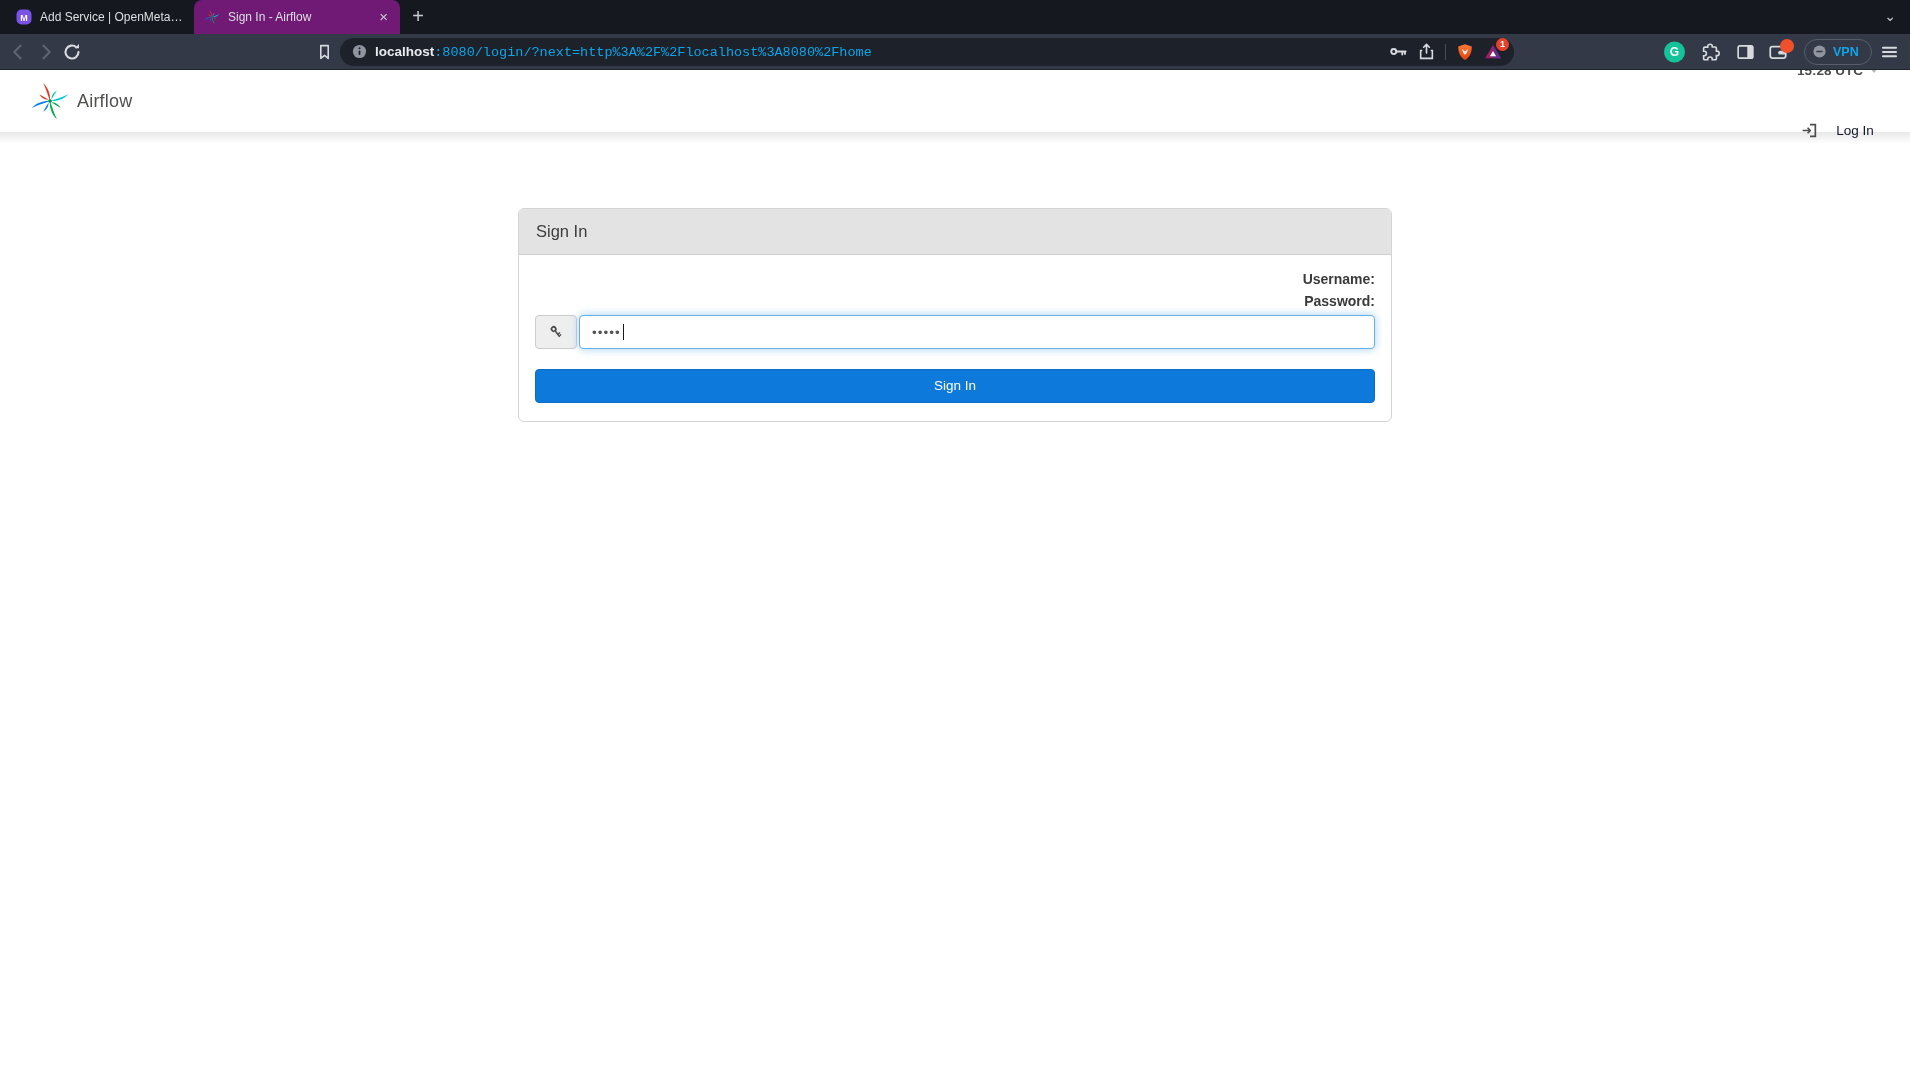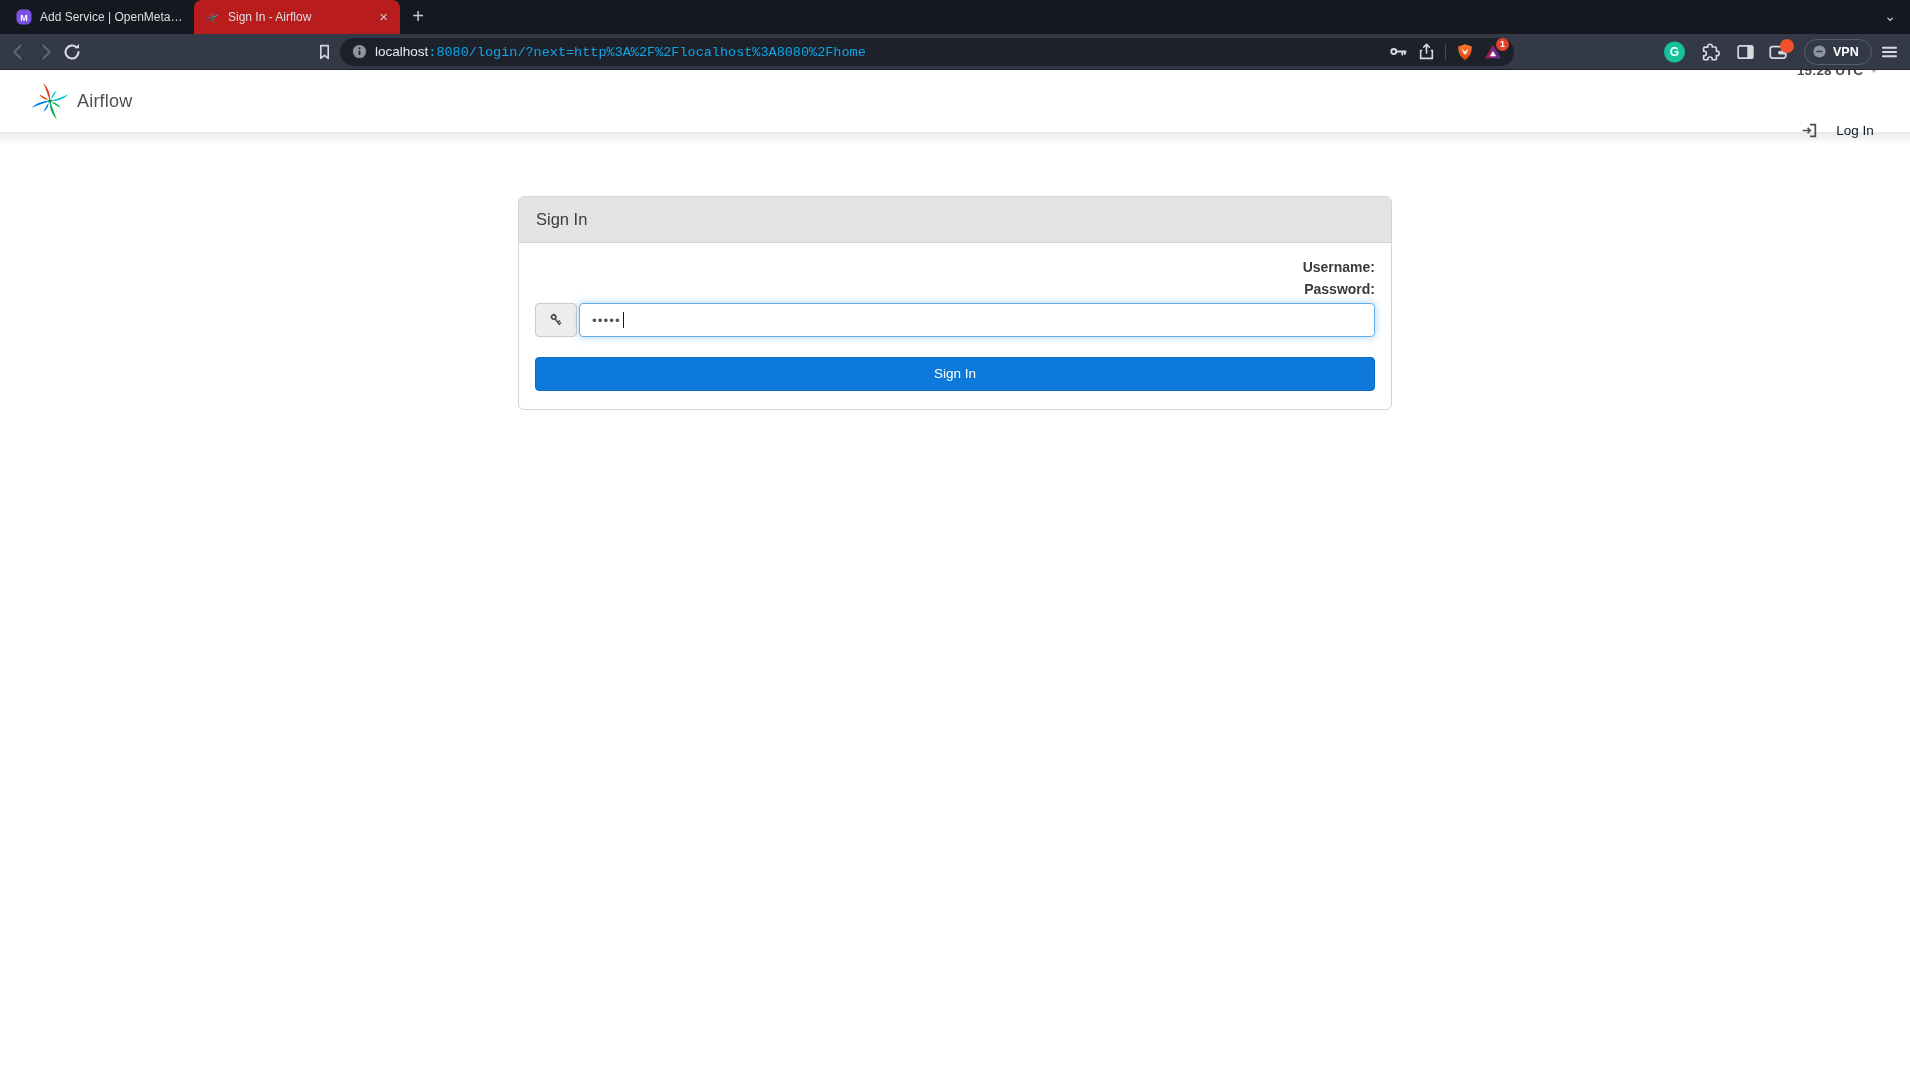--- a/index.html
+++ b/index.html
@@ -4,71 +4,71 @@
 <style>
   * { margin:0; padding:0; box-sizing:border-box; }
   html,body { width:1910px; height:1072px; overflow:hidden; background:#fff;
               font-family:"Liberation Sans", sans-serif; }
 
   
   .tabbar { position:relative; height:34px; background:#15181f; }
   .tab { position:absolute; top:0; height:34px; display:flex; align-items:center;
          gap:8px; padding:0 10px; cursor:default; }
   .tab-inactive { left:6px; width:188px; }
-  .tab-active  { left:194px; width:206px; background:#b91c1c; border-radius:8px 8px 0 0; }
+  .tab-active  { left:194px; width:206px; background:#701a75; border-radius:8px 8px 0 0; }
   .tab-title { font-size:12px; color:#dcdfe4; white-space:nowrap; overflow:hidden;
                text-overflow:ellipsis; flex:1; }
   .tab-close { font-size:15px; color:#c7ccd4; line-height:14px; padding:0 2px; }
   .newtab-btn { position:absolute; left:406px; top:5px; width:24px; height:24px;
                 color:#c7ccd4; font-size:20px; line-height:22px; text-align:center;
                 border-radius:50%; }
   .tabsearch-btn { position:absolute; right:14px; top:7px; color:#c7ccd4;
                    font-size:14px; line-height:18px; }
 
   .toolbar { position:relative; height:36px; background:#333947;
              border-bottom:1px solid #20242d; }
   .tb-item { position:absolute; top:50%; transform:translateY(-50%); display:flex;
              align-items:center; justify-content:center; }
   .urlbar { left:340px; width:1174px; height:28px; background:#1d212a;
             border-radius:14px; display:flex; align-items:center; gap:8px;
             padding:0 12px; }
   .url-text { font-size:13.5px; white-space:nowrap; overflow:hidden; }
-  .url-host { color:#e9ebef; }
+  .url-host { color:#e9ebef;font-weight:bold; }
   .url-path { color:#0ea5e9;font-family:Liberation Mono, monospace; }
   .url-right { margin-left:auto; display:flex; align-items:center; gap:10px; }
   .divider-v { width:1px; height:16px; background:#454c5a; }
   .badge { position:absolute; top:-5px; right:-7px; min-width:13px; height:13px;
            background:#e8412a; border-radius:7px; color:#fff; font-size:9px;
            font-weight:bold; line-height:13px; text-align:center; padding:0 2px; }
   .grammarly { width:21px; height:21px; border-radius:50%; background:#15c39a;
                color:#fff; font-size:12px; font-weight:bold; display:flex;
                align-items:center; justify-content:center; }
   .vpn-pill { left:1804px; height:26px; padding:0 12px 0 7px; border:1px solid #565d6b;
               border-radius:13px; display:flex; align-items:center; gap:6px; }
-  .vpn-label { color:#ffffff; font-size:12.5px; font-weight:bold; }
+  .vpn-label { color:#0ea5e9; font-size:12.5px; font-weight:bold; }
   .reddot { position:absolute; top:-3px; right:-6px; width:14px; height:14px;
             border-radius:50%; background:#f1502c; }
 
   
   .navbar { height:62px; background:#fff; display:flex; align-items:center;
             padding:0 32px 0 30px; }
   .brand { display:flex; align-items:center; gap:7px; }
   .brand-text { font-size:18px; color:#51504f; letter-spacing:.2px; }
   .nav-right { margin-left:auto; display:flex; align-items:center; gap:44px;flex-direction:column; }
   .clock { display:flex; align-items:center; gap:7px; font-size:13.5px;
            font-weight:bold; color:#4d4d4d; }
   .caret-down { width:0; height:0; border-left:4px solid transparent;
                 border-right:4px solid transparent; border-top:5px solid #b5b5b5; }
   .login-link { display:flex; align-items:center; gap:18px; font-size:13.5px;
                 font-weight:normal; color:#0f172a; cursor:pointer; }
   .nav-shadow { height:12px; background:linear-gradient(rgba(0,0,0,.09), rgba(0,0,0,0)); }
 
   
   .content { padding-top:48px; }
-  .panel { width:874px; margin:4px auto; border:1px solid #d4d4d4; border-radius:6px;
+  .panel { width:874px; margin:16px auto; border:1px solid #d4d4d4; border-radius:6px;
            background:#fff; }
   .panel-heading { height:46px; background:#e3e3e3; border-bottom:1px solid #cfcfcf;
                    border-radius:5px 5px 0 0; display:flex; align-items:center;
                    padding:0 17px; font-size:16.5px; color:#3d3d3d; }
   .panel-body { padding:16px 16px 18px 16px; }
   .instruction { margin:18px 0 16px; font-size:13.5px; color:#3f3f3f; }
   .field-label { display:block; font-size:14px; font-weight:bold; color:#3a3a3a;
                  margin-bottom:6px;text-align:right; }
   .input-group { display:flex; height:34px; margin-bottom:12px; position:relative; }
   .addon { width:42px; background:#eee; border:1px solid #ccc; border-right:none;

